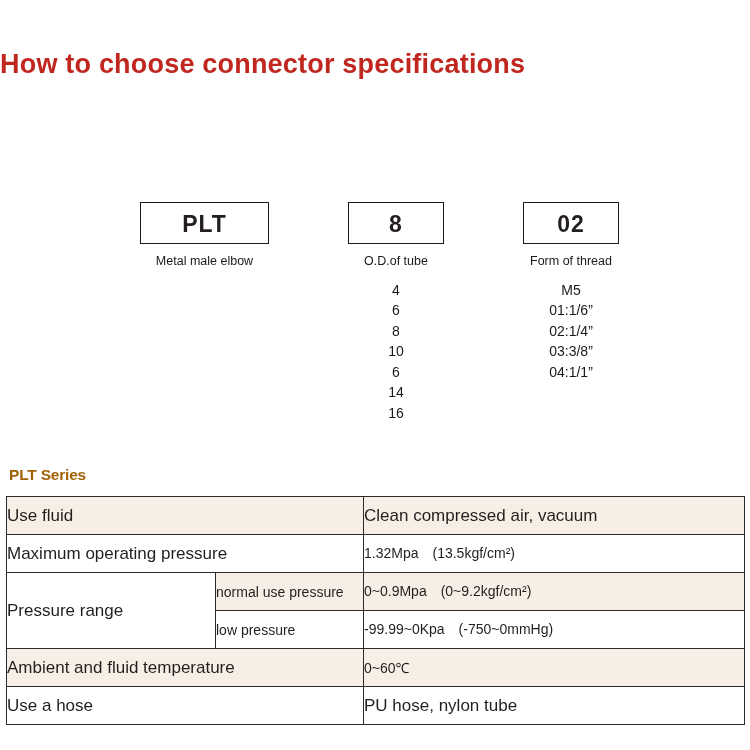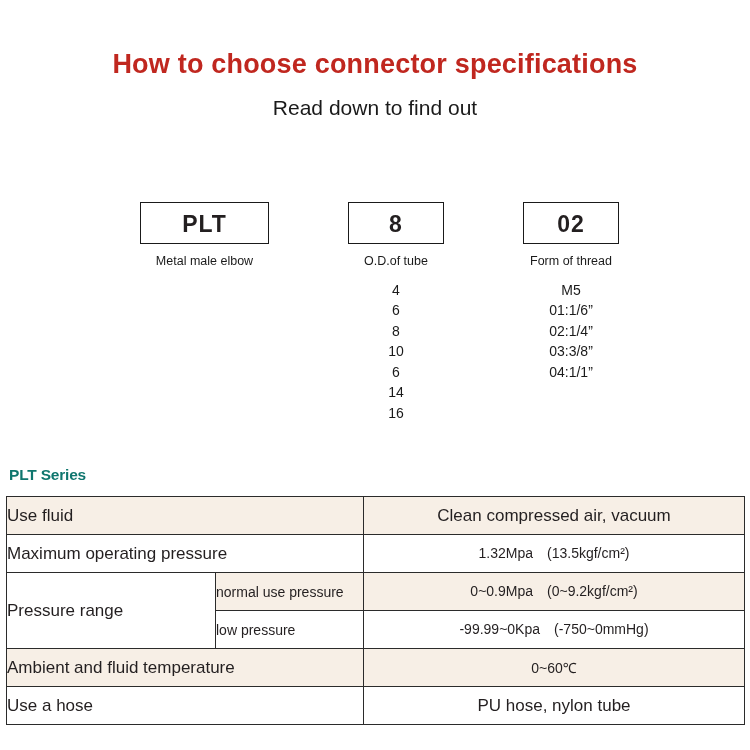--- a/index.html
+++ b/index.html
@@ -15,21 +15,21 @@
     color: #231f20;
     overflow: hidden;
   }
 
   
   .header {
     position: absolute;
     top: 50px;
     left: 0;
     width: 750px;
-    text-align: center;
+    text-align: left;
   }
   .main-title {
     font-size: 27px;
     font-weight: 600;
     color: #c0271f;
     letter-spacing: 0.2px;
     line-height: 1.1;
     margin: 0;
   }
   .sub-title {
@@ -85,21 +85,21 @@
     white-space: nowrap;
   }
 
   
   .series-heading {
     position: absolute;
     top: 466px;
     left: 9px;
     font-size: 15.5px;
     font-weight: bold;
-    color: #0f766e;
+    color: #a16207;
     letter-spacing: -0.2px;
   }
 
   
   .spec-table-wrap {
     position: absolute;
     top: 496px;
     left: 6px;
     width: 738px;
   }
@@ -121,36 +121,35 @@
     height: 37px;
   }
   .lbl.tall { height: 74px; }
   .sublbl {
     font-size: 14px;
     color: #231f20;
     text-align: left;
     height: 37px;
   }
   .val {
-    text-align: center;
+    text-align: left;
     color: #231f20;
     height: 37px;
     margin-top: 36px;
   }
   .val.big { font-size: 17px; }
   .val.small { font-size: 14px; }
   .tint { background: #f7efe6; }
   .plain { background: #ffffff; }
 </style>
 </head>
 <body>
 
 <div class="header">
   <h1 class="main-title">How to choose connector specifications</h1>
-  <h2 class="sub-title">Read down to find out</h2>
 </div>
 
 <div class="code-area">
 
   <div class="code-col c1">
     <div class="code-box">PLT</div>
     <div class="code-caption">Metal male elbow</div>
   </div>
 
   <div class="code-col c2">

